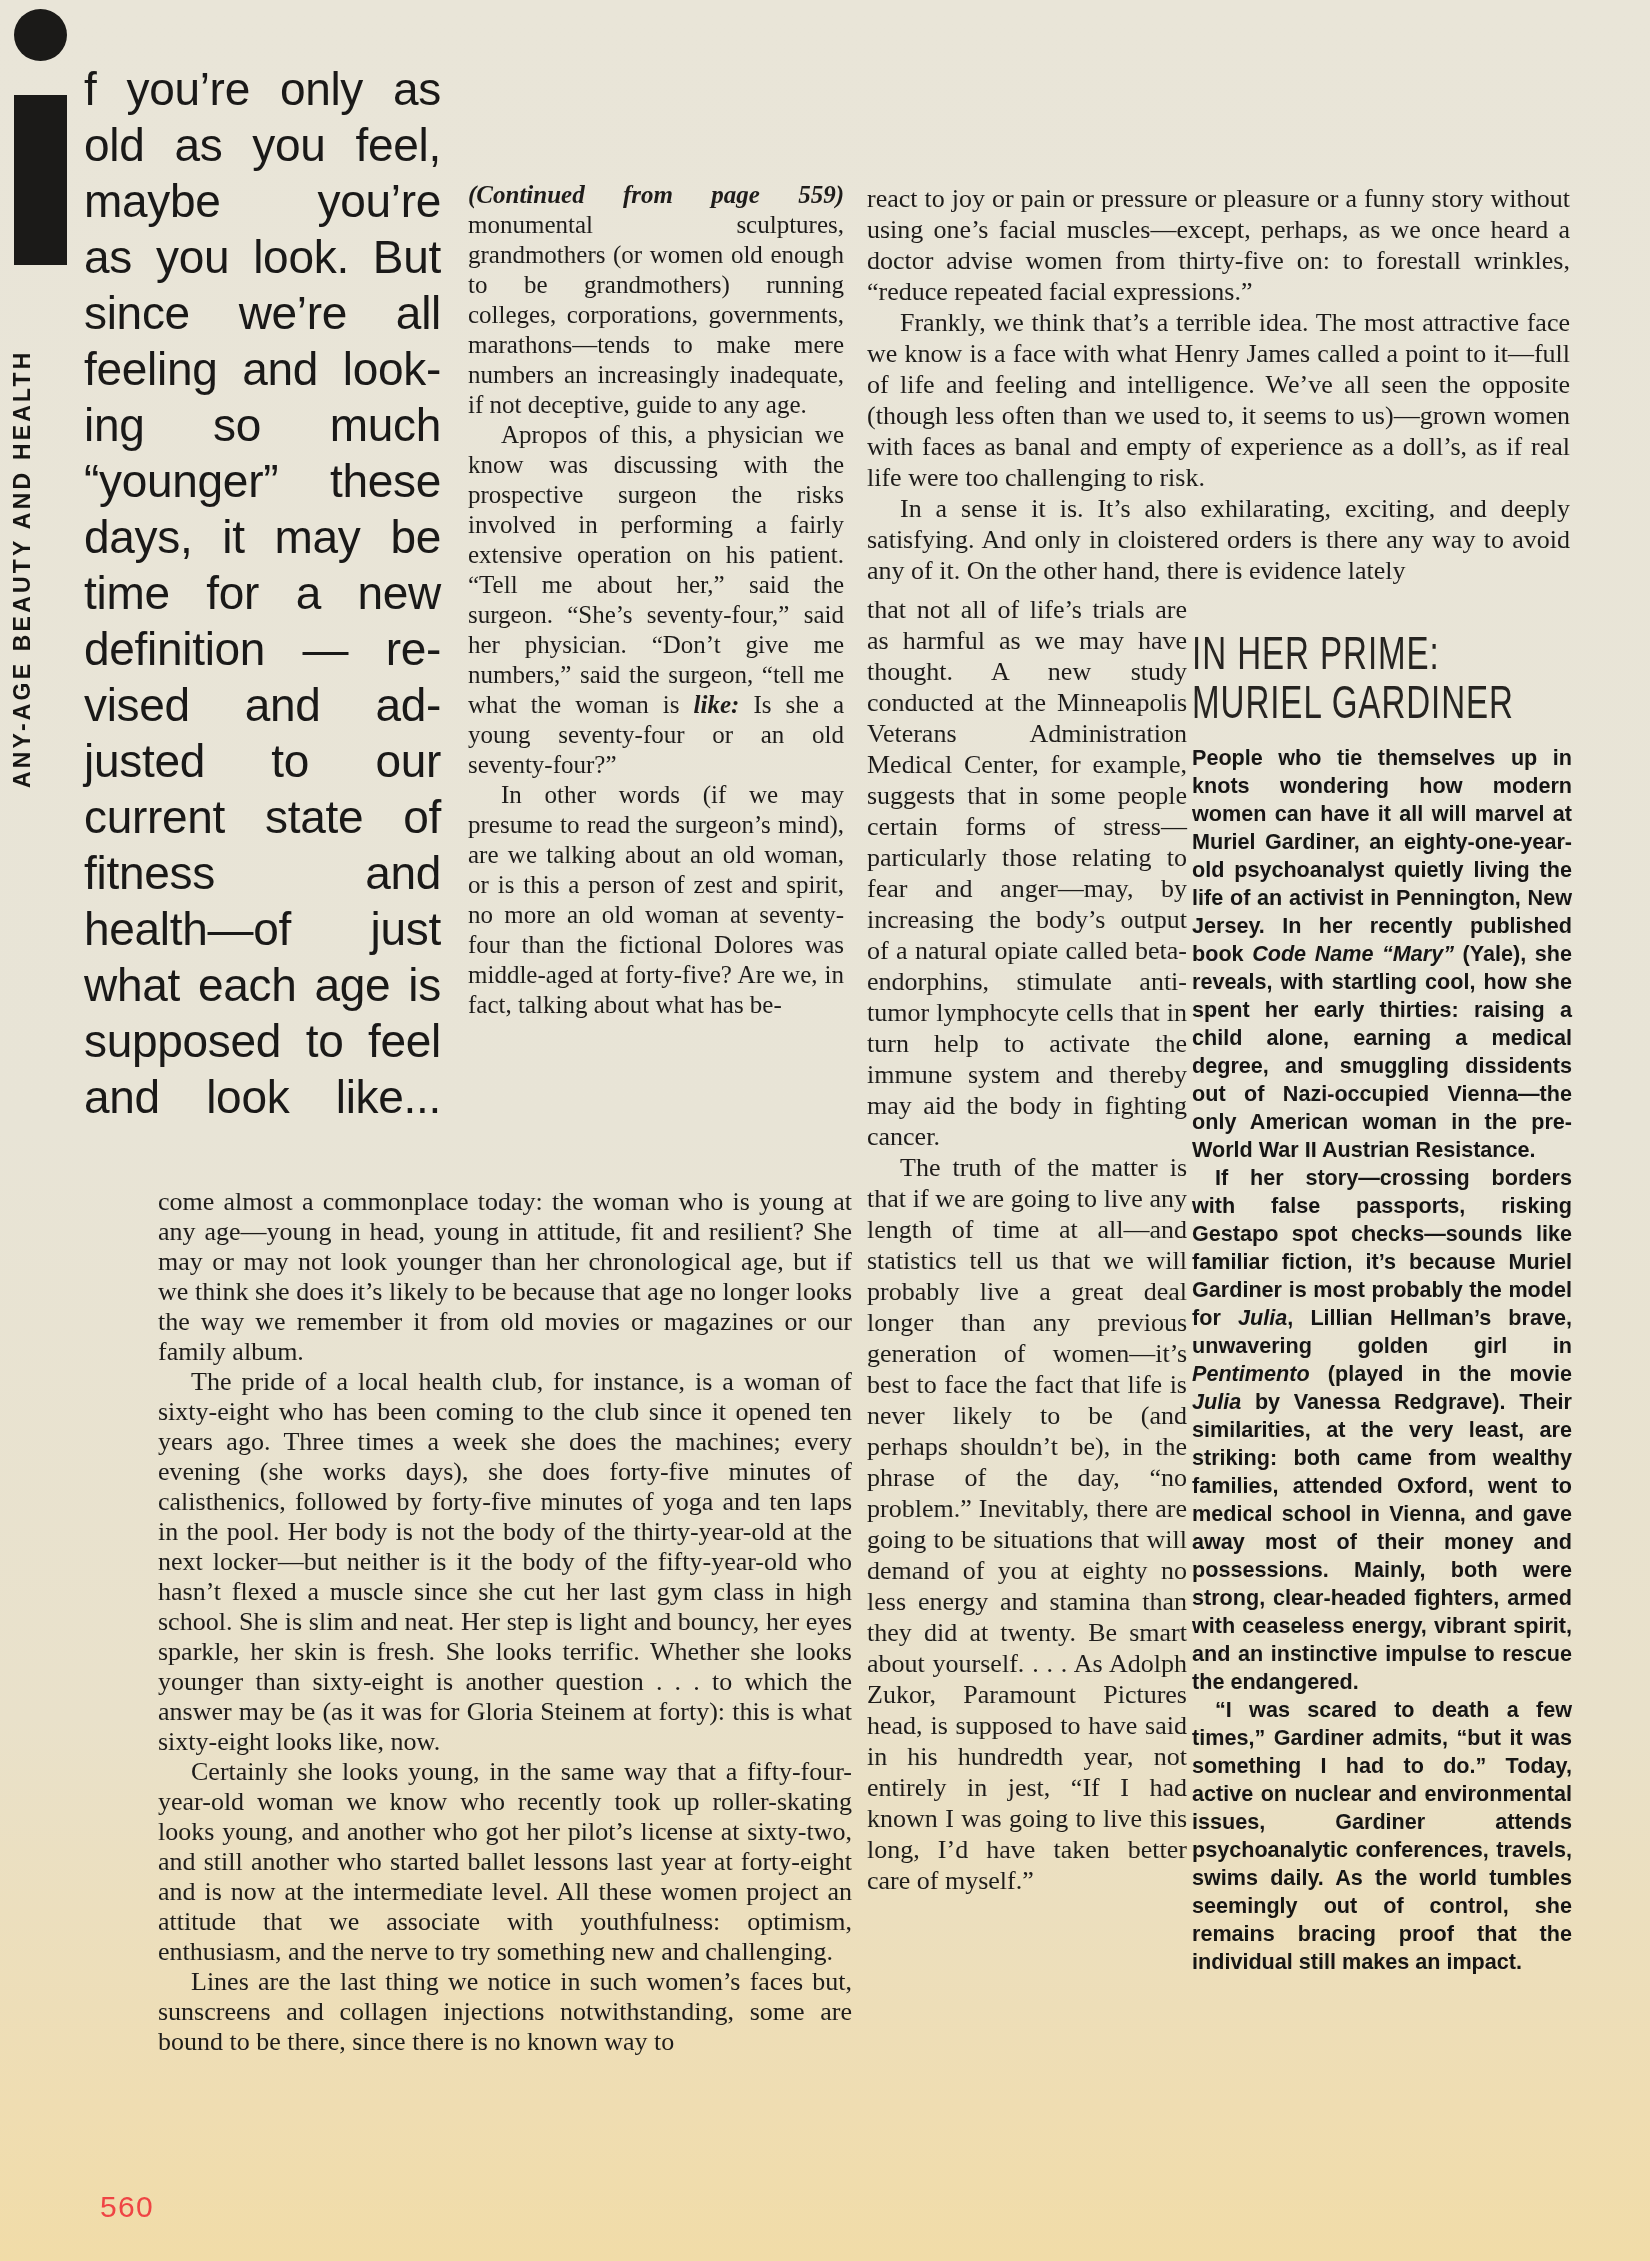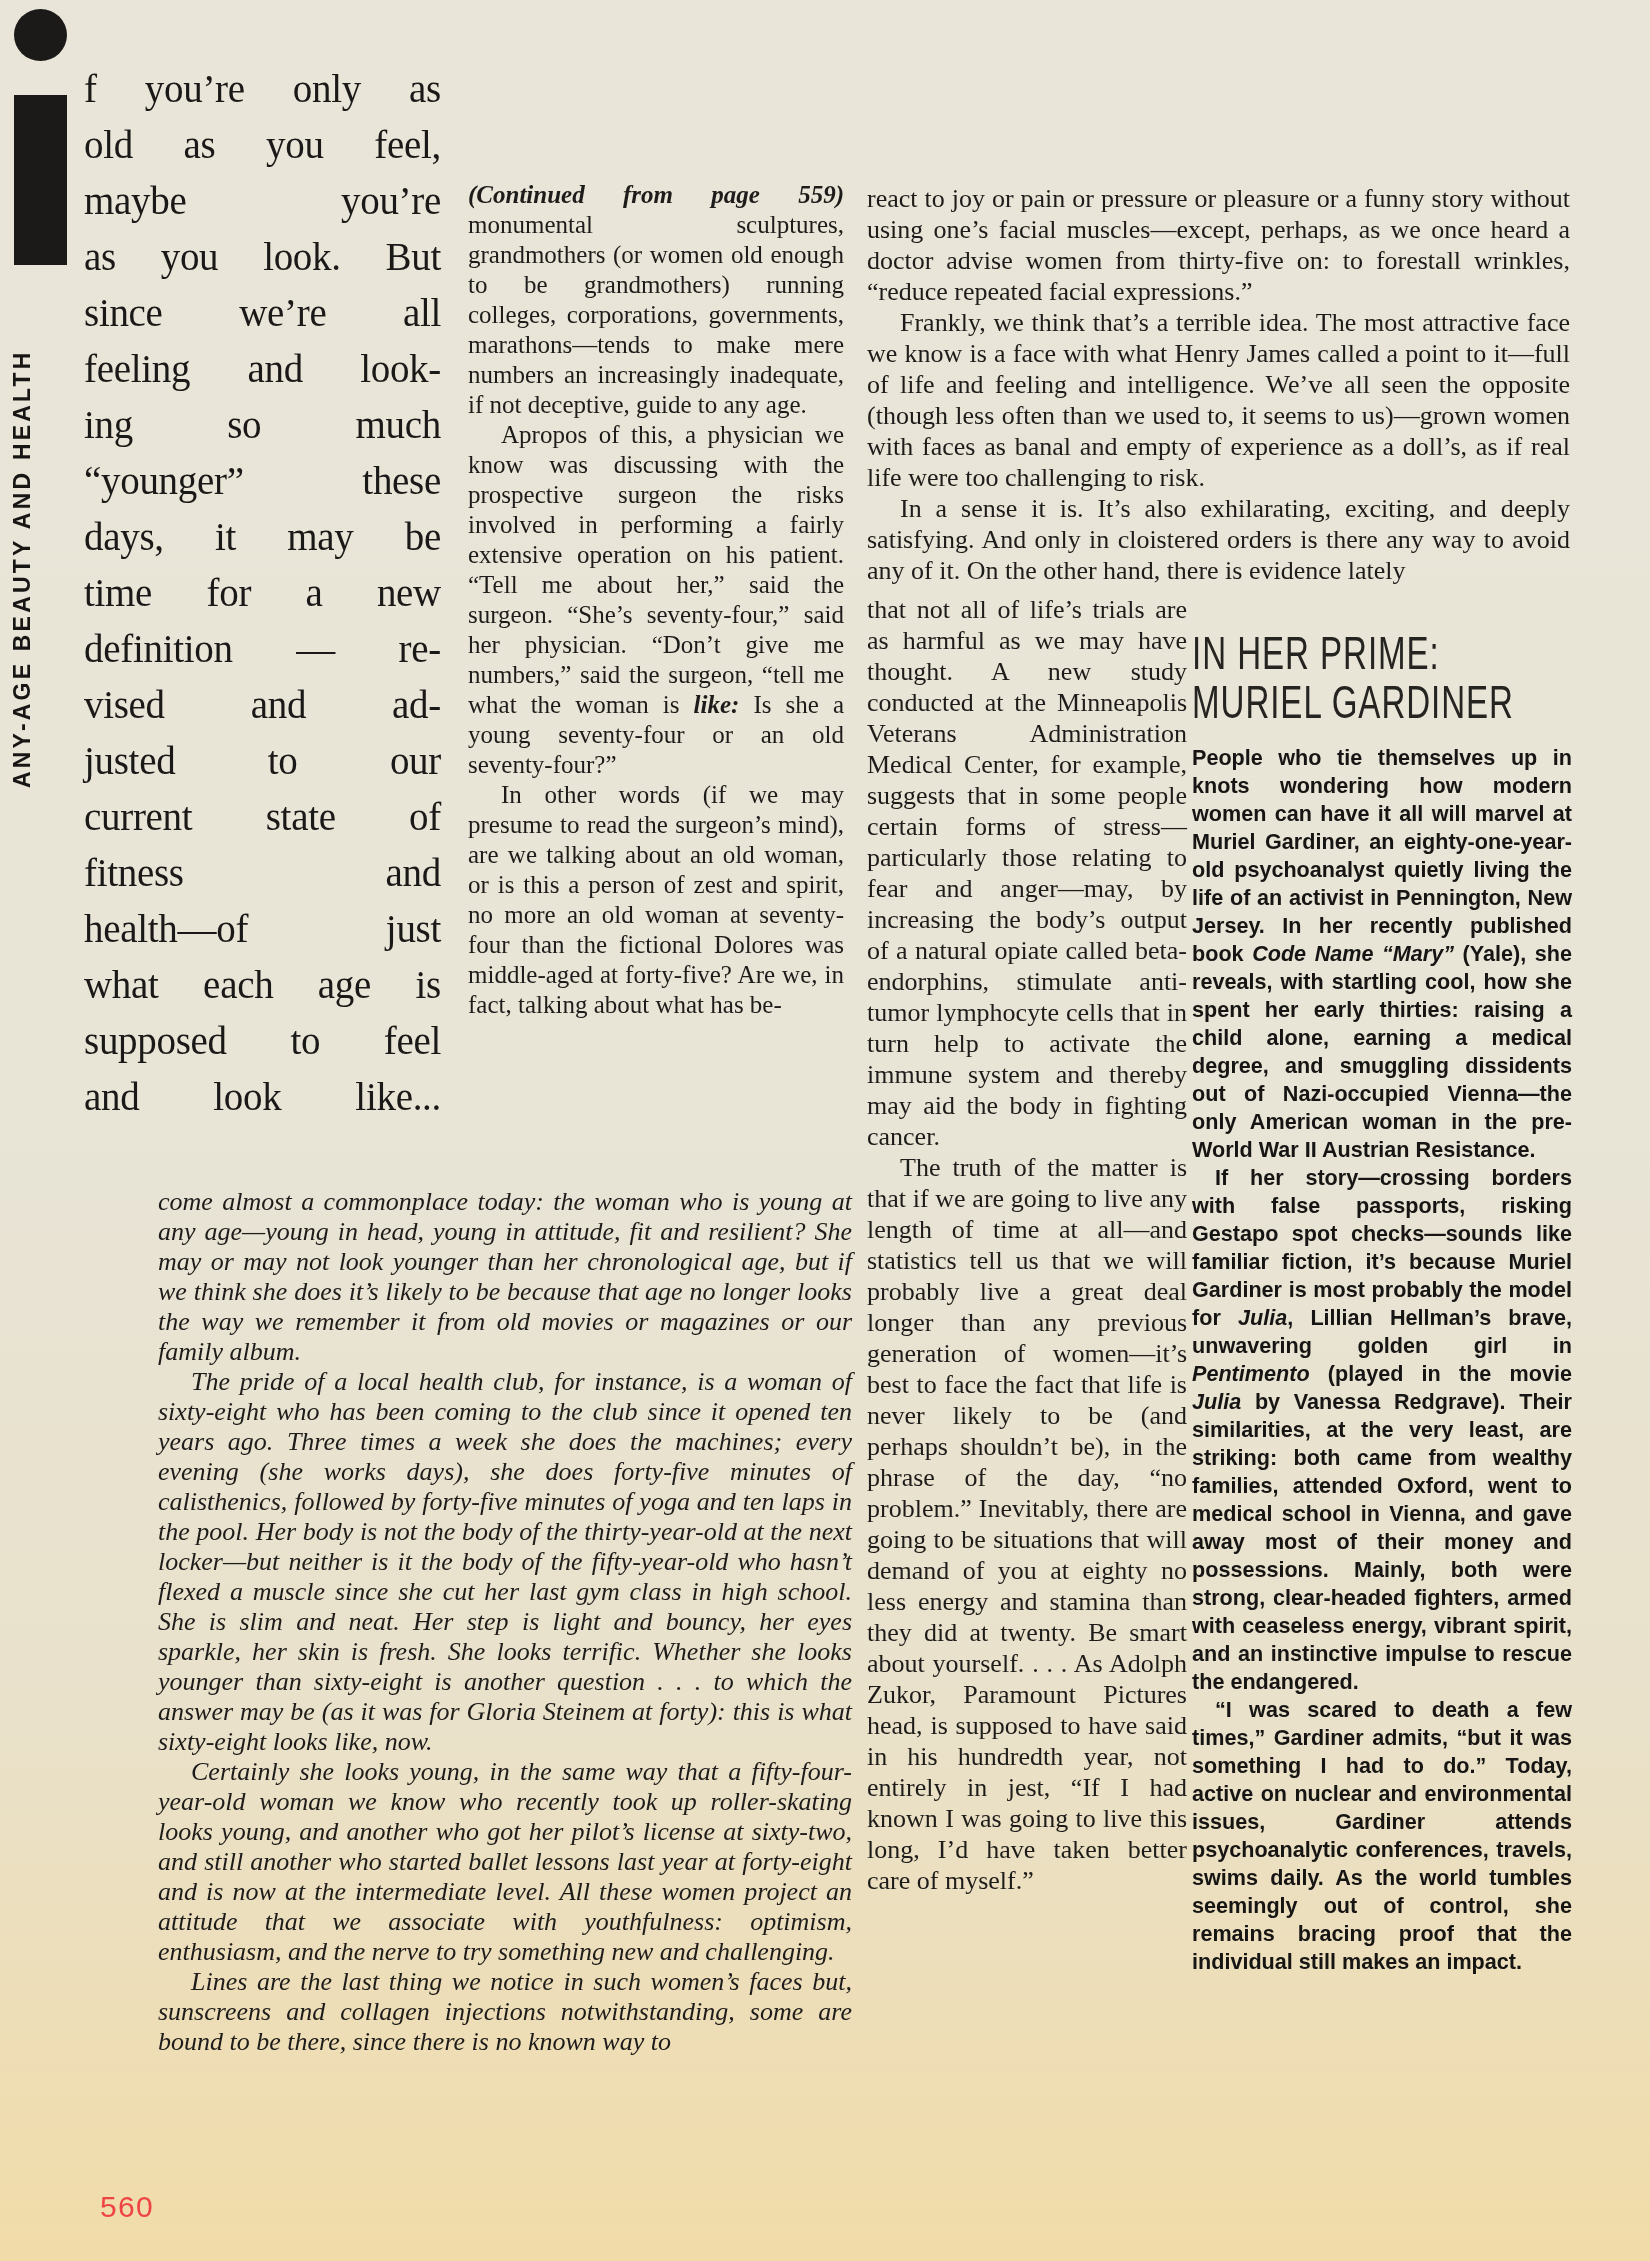--- a/index.html
+++ b/index.html
@@ -19,36 +19,36 @@
     position:absolute;left:9px;top:210px;height:578px;width:39px;
     writing-mode:vertical-rl;transform:rotate(180deg);
     font-family:"Liberation Sans","DejaVu Sans",sans-serif;
     font-weight:700;font-size:23px;letter-spacing:3.2px;color:#171614;
     white-space:nowrap;
   }
 
   
   .intro{position:absolute;left:84px;top:61px;width:357px;color:#1a1918;}
   .intro .jl{
-    font-family:Liberation Serif, serif;
-    font-size:39px;line-height:56px;
+    font-family:Liberation Sans, sans-serif;
+    font-size:46px;line-height:56px;
     text-align:justify;text-align-last:justify;
     letter-spacing:-0.3px;white-space:normal;
   }
 
   
   .col{position:absolute;color:#1e1c1a;}
   .col .para{margin:0;text-align:justify;}
   .col .para.ind{text-indent:33px;}
   .it{font-style:italic;font-weight:bold;}
 
   .col-cont{left:468px;top:180px;width:376px;font-size:25px;line-height:30px;}
   .col-topright{left:867px;top:183px;width:703px;font-size:26px;line-height:31px;}
   .col-narrow{left:867px;top:594px;width:320px;font-size:26px;line-height:31px;}
-  .col-widebottom{left:158px;top:1187px;width:694px;font-size:26px;line-height:30px;font-style:italic;}
+  .col-widebottom{left:158px;top:1187px;width:694px;font-size:26px;line-height:30px;}
 
   
   .feature{position:absolute;left:1192px;top:629px;width:380px;}
   .f-title{
     font-family:"Liberation Sans","DejaVu Sans",sans-serif;
     font-size:46px;line-height:49px;font-weight:400;color:#262421;
     letter-spacing:1.3px;transform:scaleX(0.72);transform-origin:left top;white-space:nowrap;
   }
   .f-body{margin-top:16.5px;font-family:"Liberation Sans","DejaVu Sans",sans-serif;
     font-weight:700;font-size:21.6px;line-height:28px;color:#161514;}

